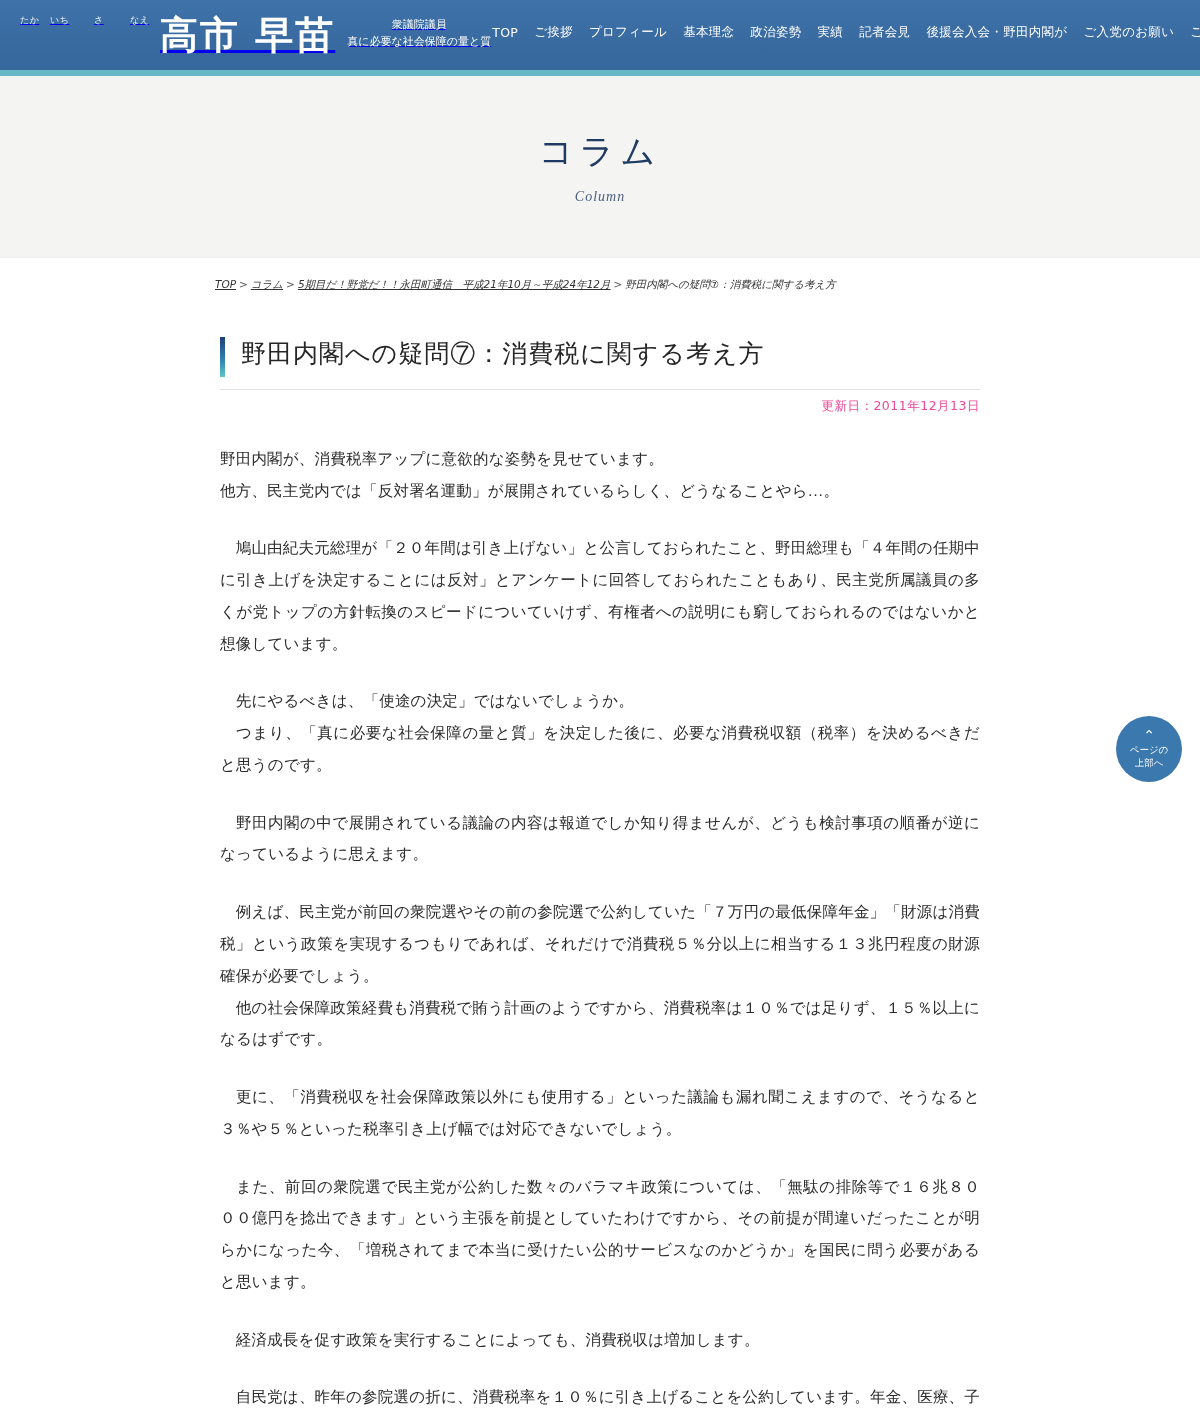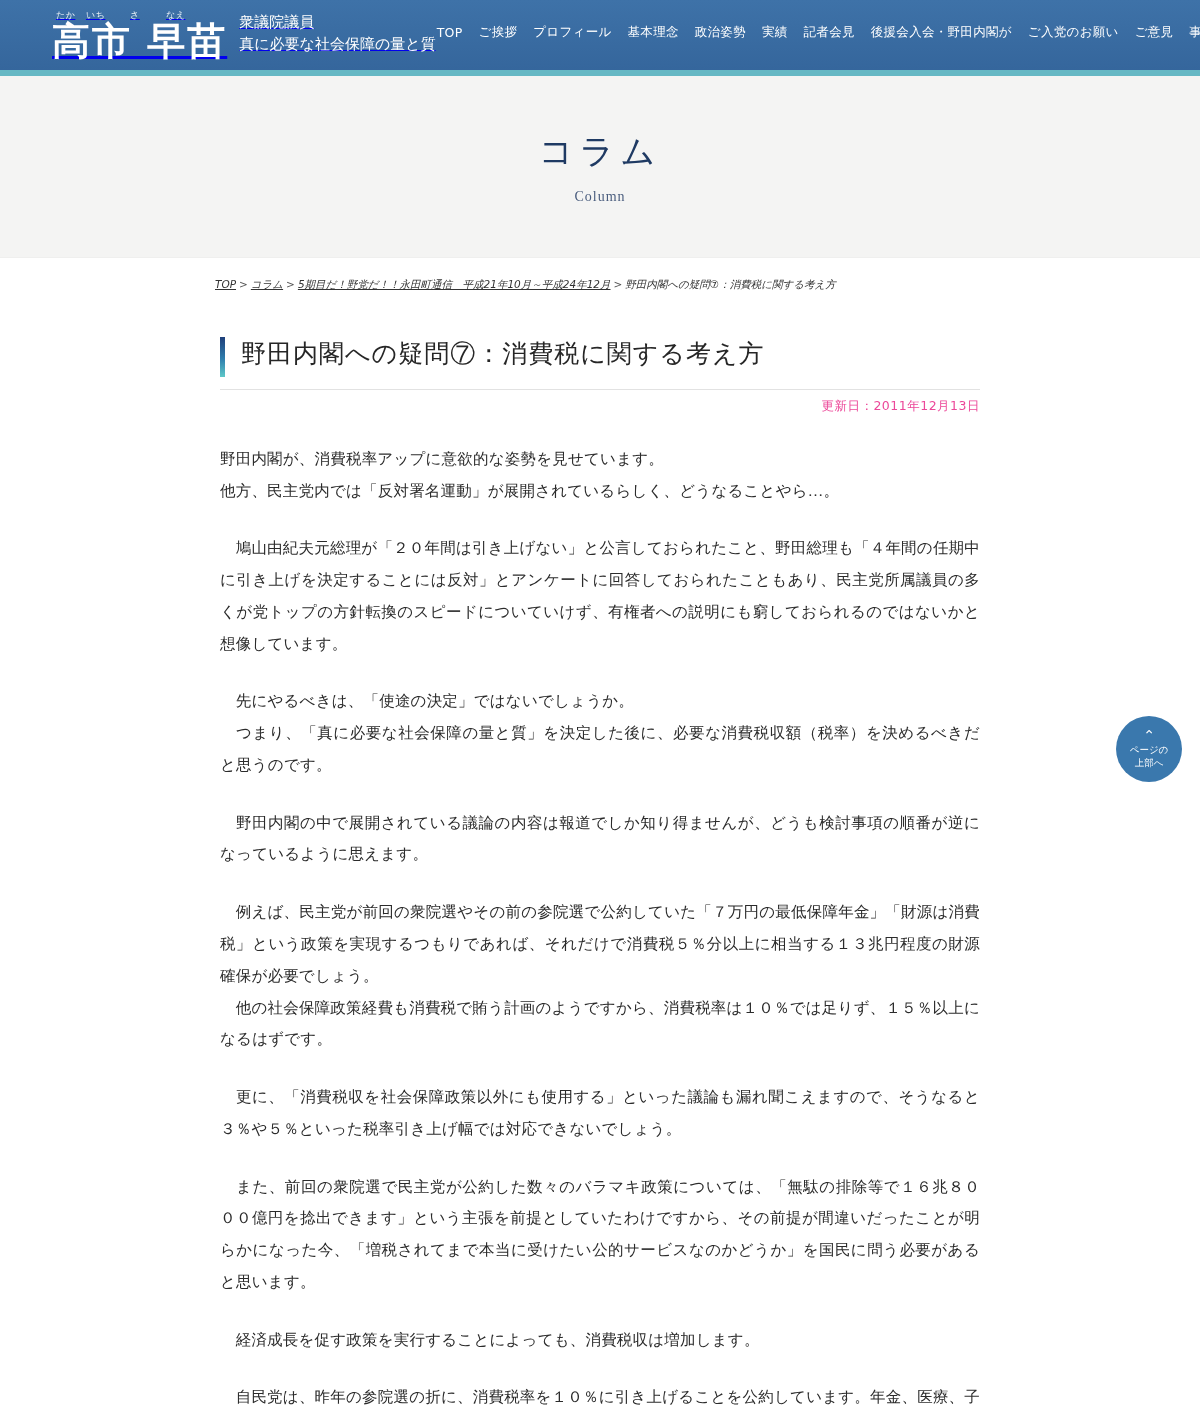--- a/index.html
+++ b/index.html
@@ -33,23 +33,21 @@
     height: 6px;
     background: #66b8c4;
   }
   .brand {
     display: flex;
     align-items: flex-end;
     flex: 0 0 auto;
   }
   .brand-name-wrap {
     display: flex;
-    flex-direction: column;
     line-height: 1;
-    margin-left: 36px;
   }
   .ruby-row {
     display: flex;
     font-size: 9px;
     color: #eaf2f8;
     letter-spacing: 0.5px;
     margin: 0 0 2px 4px;
     font-family: "DejaVu Sans", sans-serif;
   }
   .ruby-row span { display: inline-block; }
@@ -62,23 +60,24 @@
     font-weight: bold;
     font-size: 38px;
     color: #ffffff;
     letter-spacing: 2px;
     line-height: 1;
   }
   .brand-sub {
     margin-left: 12px;
     padding-bottom: 4px;
     font-family: "DejaVu Sans", sans-serif;
-    font-size: 15px;
+    font-size: 11px;
     color: #ffffff;
     line-height: 1.5;
+    text-align: center;
   }
 
   .main-nav {
     flex: 1 1 auto;
     display: flex;
     align-items: center;
     justify-content: flex-end;
     gap: 14px;
     padding-bottom: 2px;
   }
@@ -110,20 +109,21 @@
     color: #1f3a63;
     letter-spacing: 6px;
     margin: 0 0 14px 0;
     font-weight: normal;
   }
   .hero-sub {
     font-family: "Liberation Serif", serif;
     font-size: 14px;
     color: #4a5d7e;
     letter-spacing: 1px;
+    font-style: italic;
   }
 
   
   .breadcrumb {
     width: 770px;
     margin: 18px auto 16px auto;
     font-family: "DejaVu Sans", sans-serif;
     font-size: 10.5px;
     color: #444;
     line-height: 1.6;

